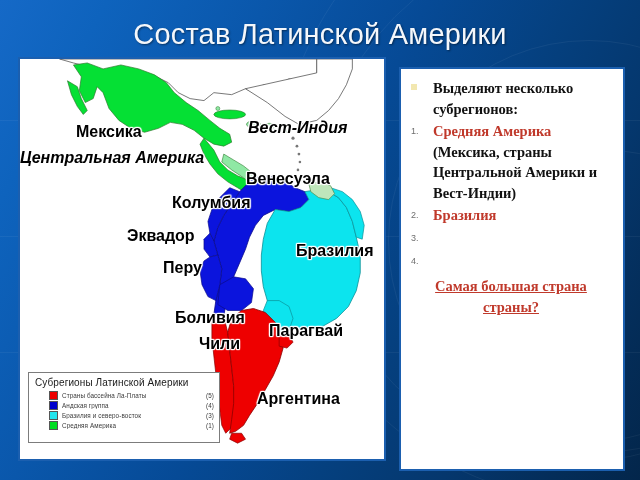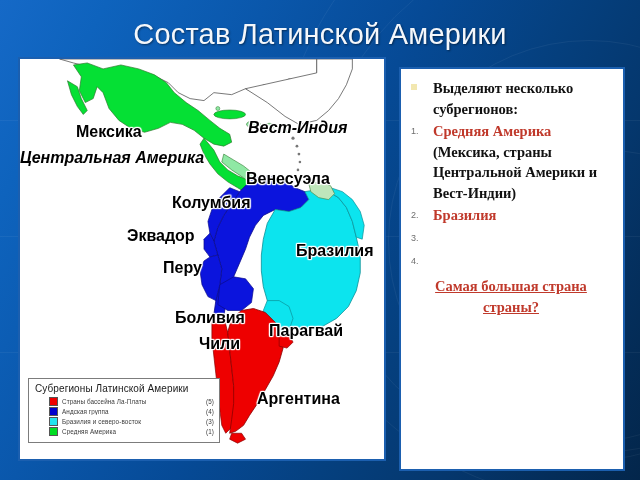--- a/index.html
+++ b/index.html
@@ -94,21 +94,21 @@
 
   
   #legend {
     position: absolute;
     left: 8px;
     bottom: 16px;
     width: 192px;
     background: #ffffff;
     border: 1px solid #7c7c7c;
     box-sizing: border-box;
-    padding: 4px 5px 5px 6px;
+    padding: 4px 5px 11px 6px;
   }
   #legend-title {
     font-size: 10px;
     color: #1a1a1a;
     font-weight: normal;
     margin-bottom: 3px;
     letter-spacing: 0.1px;
   }
   .legend-row {
     display: flex;

